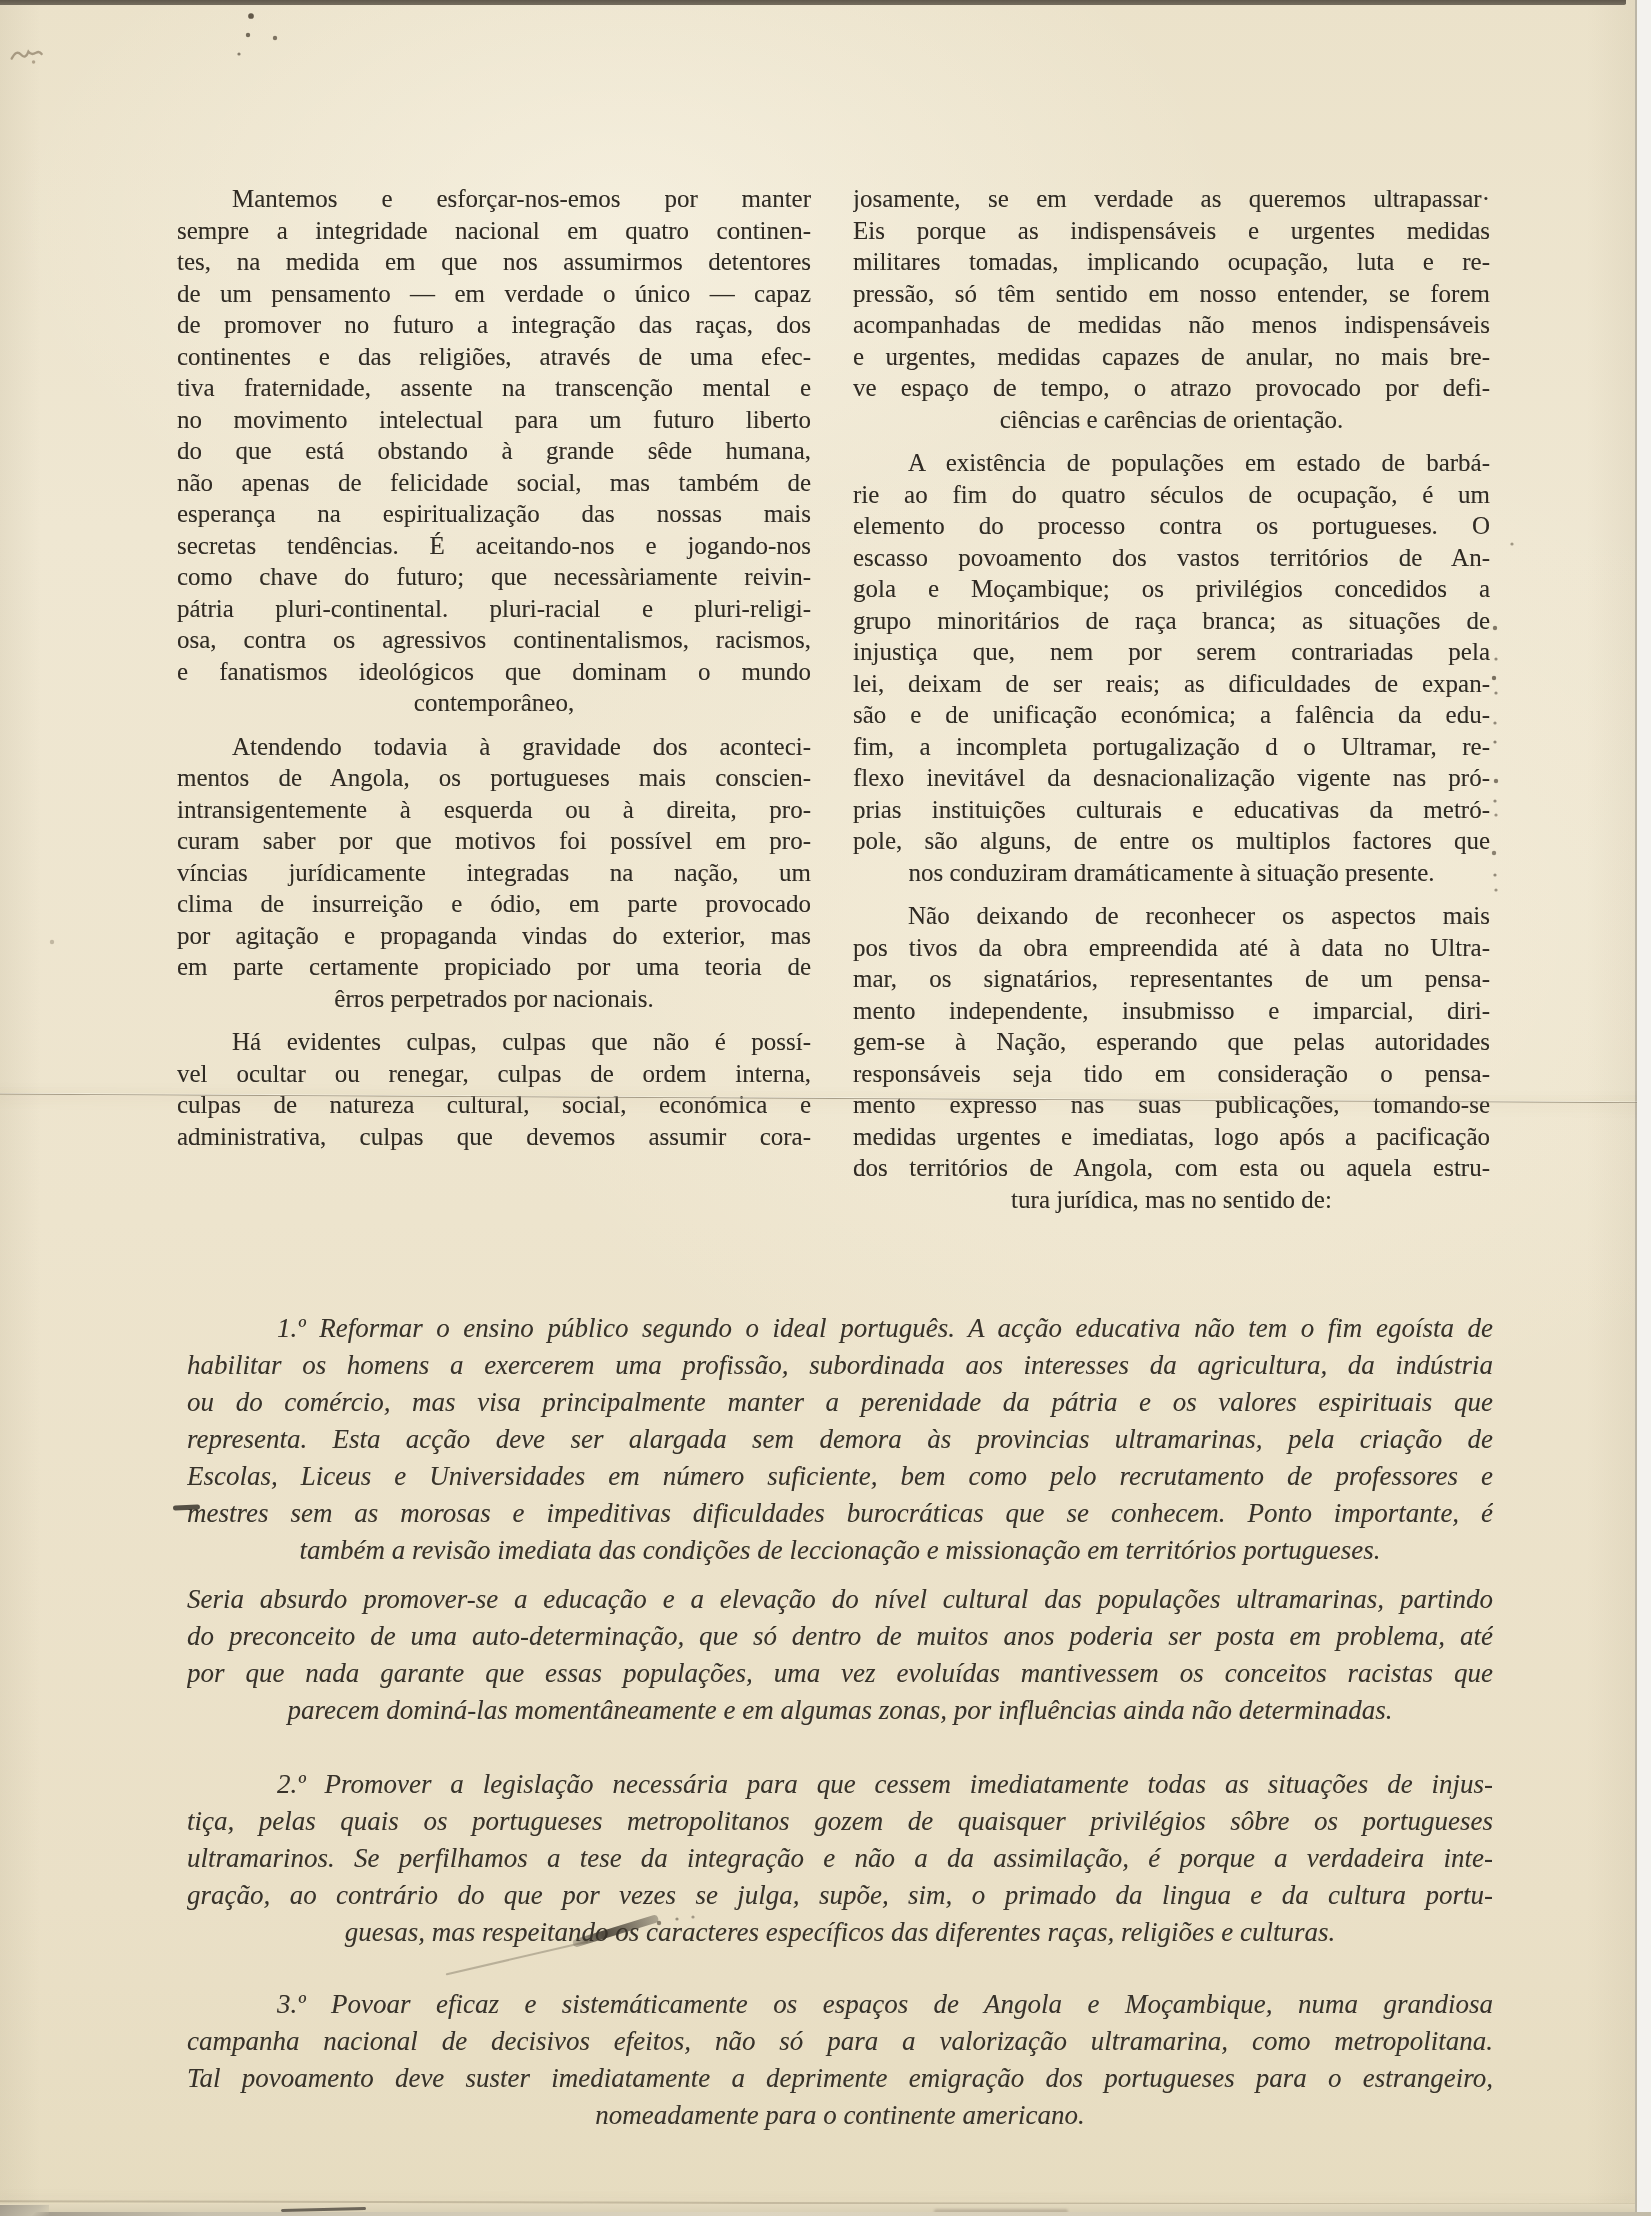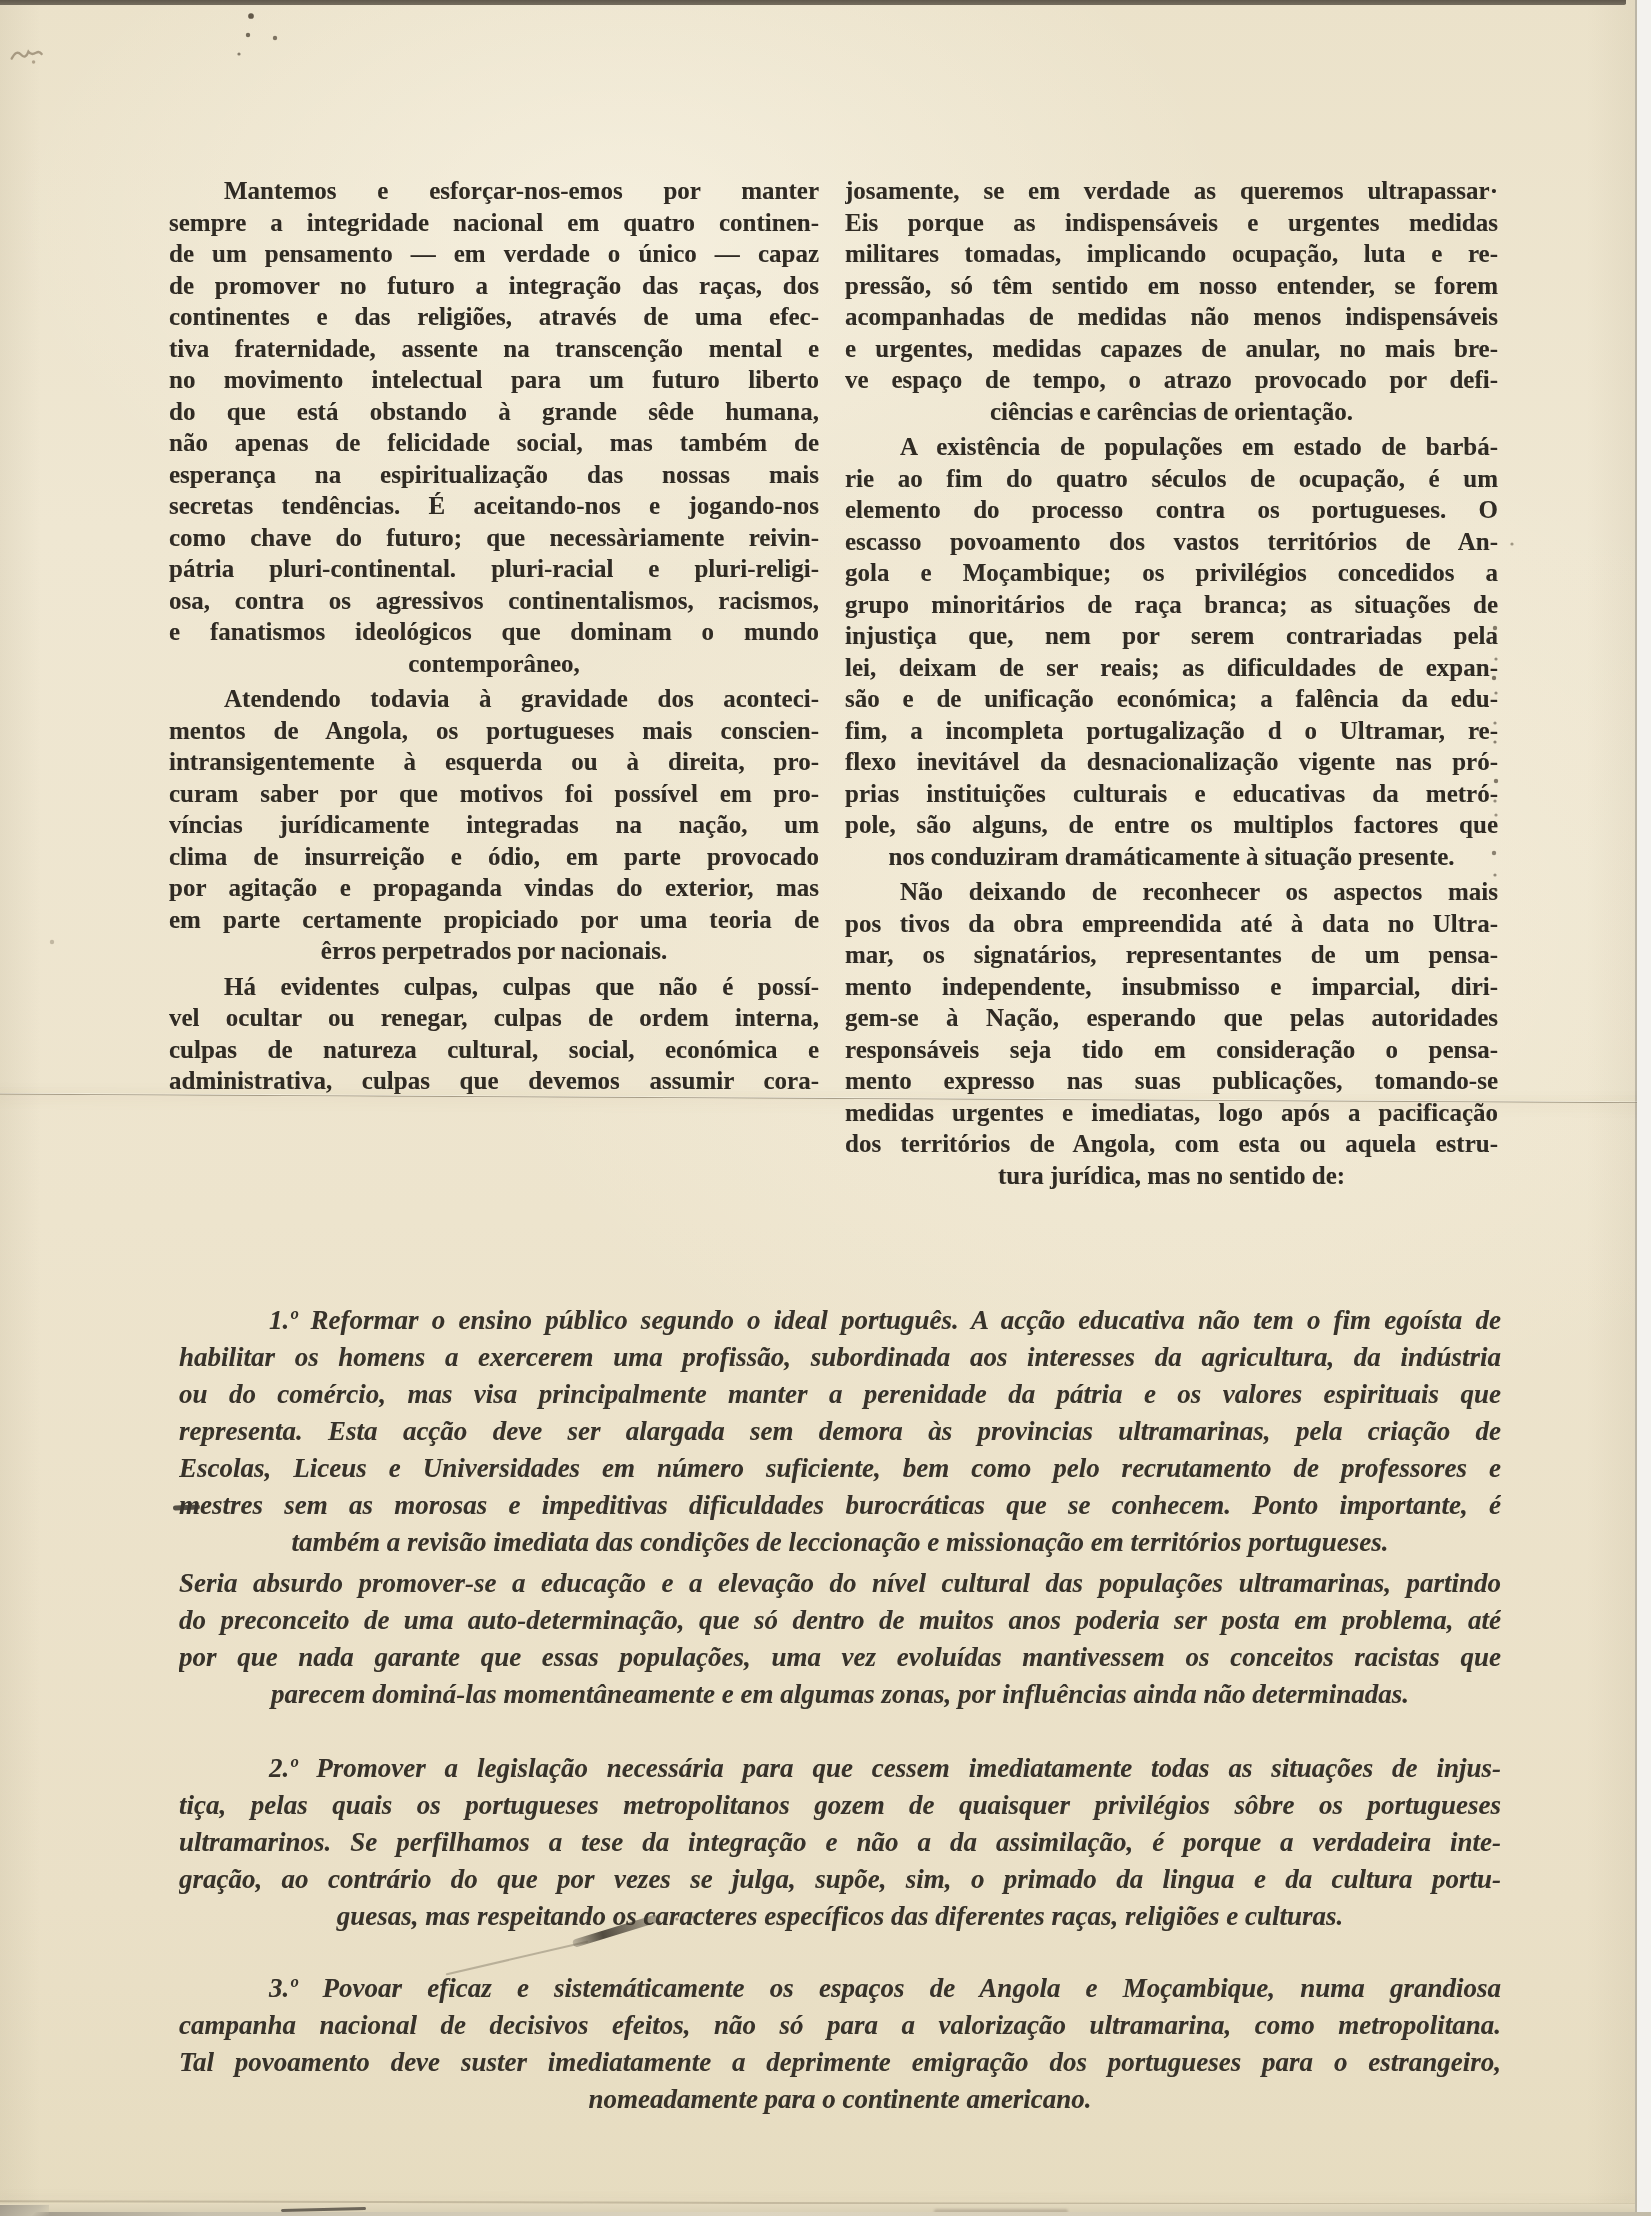--- a/index.html
+++ b/index.html
@@ -28,21 +28,21 @@
     font-size:25px;line-height:31.5px;
     text-shadow:0 0 0.6px rgba(48,43,35,.28);
   }
   .col-left{left:165px;top:171px;width:658px;}
   .col-right{left:841px;top:171px;width:661px;}
   .manifesto{
     left:175px;top:1298px;width:1330px;
     font-style:italic;font-size:27px;line-height:37px;color:#37322a;
     text-shadow:0 0 0.6px rgba(50,45,35,.22);
   }
-  .para{margin:4px;font-weight:bold;}
+  .para{margin:12px;}
   .col .para + .para{margin-top:3.5px;}
   .manifesto .para + .para{margin-top:0;}
   .manifesto .para:nth-child(3){margin-top:37px;}
   .manifesto .para:nth-child(4){margin-top:35px;}
   .line{
     text-align:justify;height:31.5px;line-height:31.5px;overflow:hidden;
     white-space:normal;
   }
   .manifesto .line{height:37px;line-height:37px;}
   .line::after{content:"";display:inline-block;width:100%;height:0;line-height:0;vertical-align:top;}
@@ -139,20 +139,21 @@
 <body>
 
 <div class="page">
 
   <div class="paper">
 
     <div class="col col-left">
         <div class="para indent">
           <div class="line">Mantemos e esforçar-nos-emos por manter</div>
           <div class="line">sempre a integridade nacional em quatro continen-</div>
+          <div class="line">tes, na medida em que nos assumirmos detentores</div>
           <div class="line">de um pensamento — em verdade o único — capaz</div>
           <div class="line">de promover no futuro a integração das raças, dos</div>
           <div class="line">continentes e das religiões, através de uma efec-</div>
           <div class="line">tiva fraternidade, assente na transcenção mental e</div>
           <div class="line">no movimento intelectual para um futuro liberto</div>
           <div class="line">do que está obstando à grande sêde humana,</div>
           <div class="line">não apenas de felicidade social, mas também de</div>
           <div class="line">esperança na espiritualização das nossas mais</div>
           <div class="line">secretas tendências. É aceitando-nos e jogando-nos</div>
           <div class="line">como chave do futuro; que necessàriamente reivin-</div>

